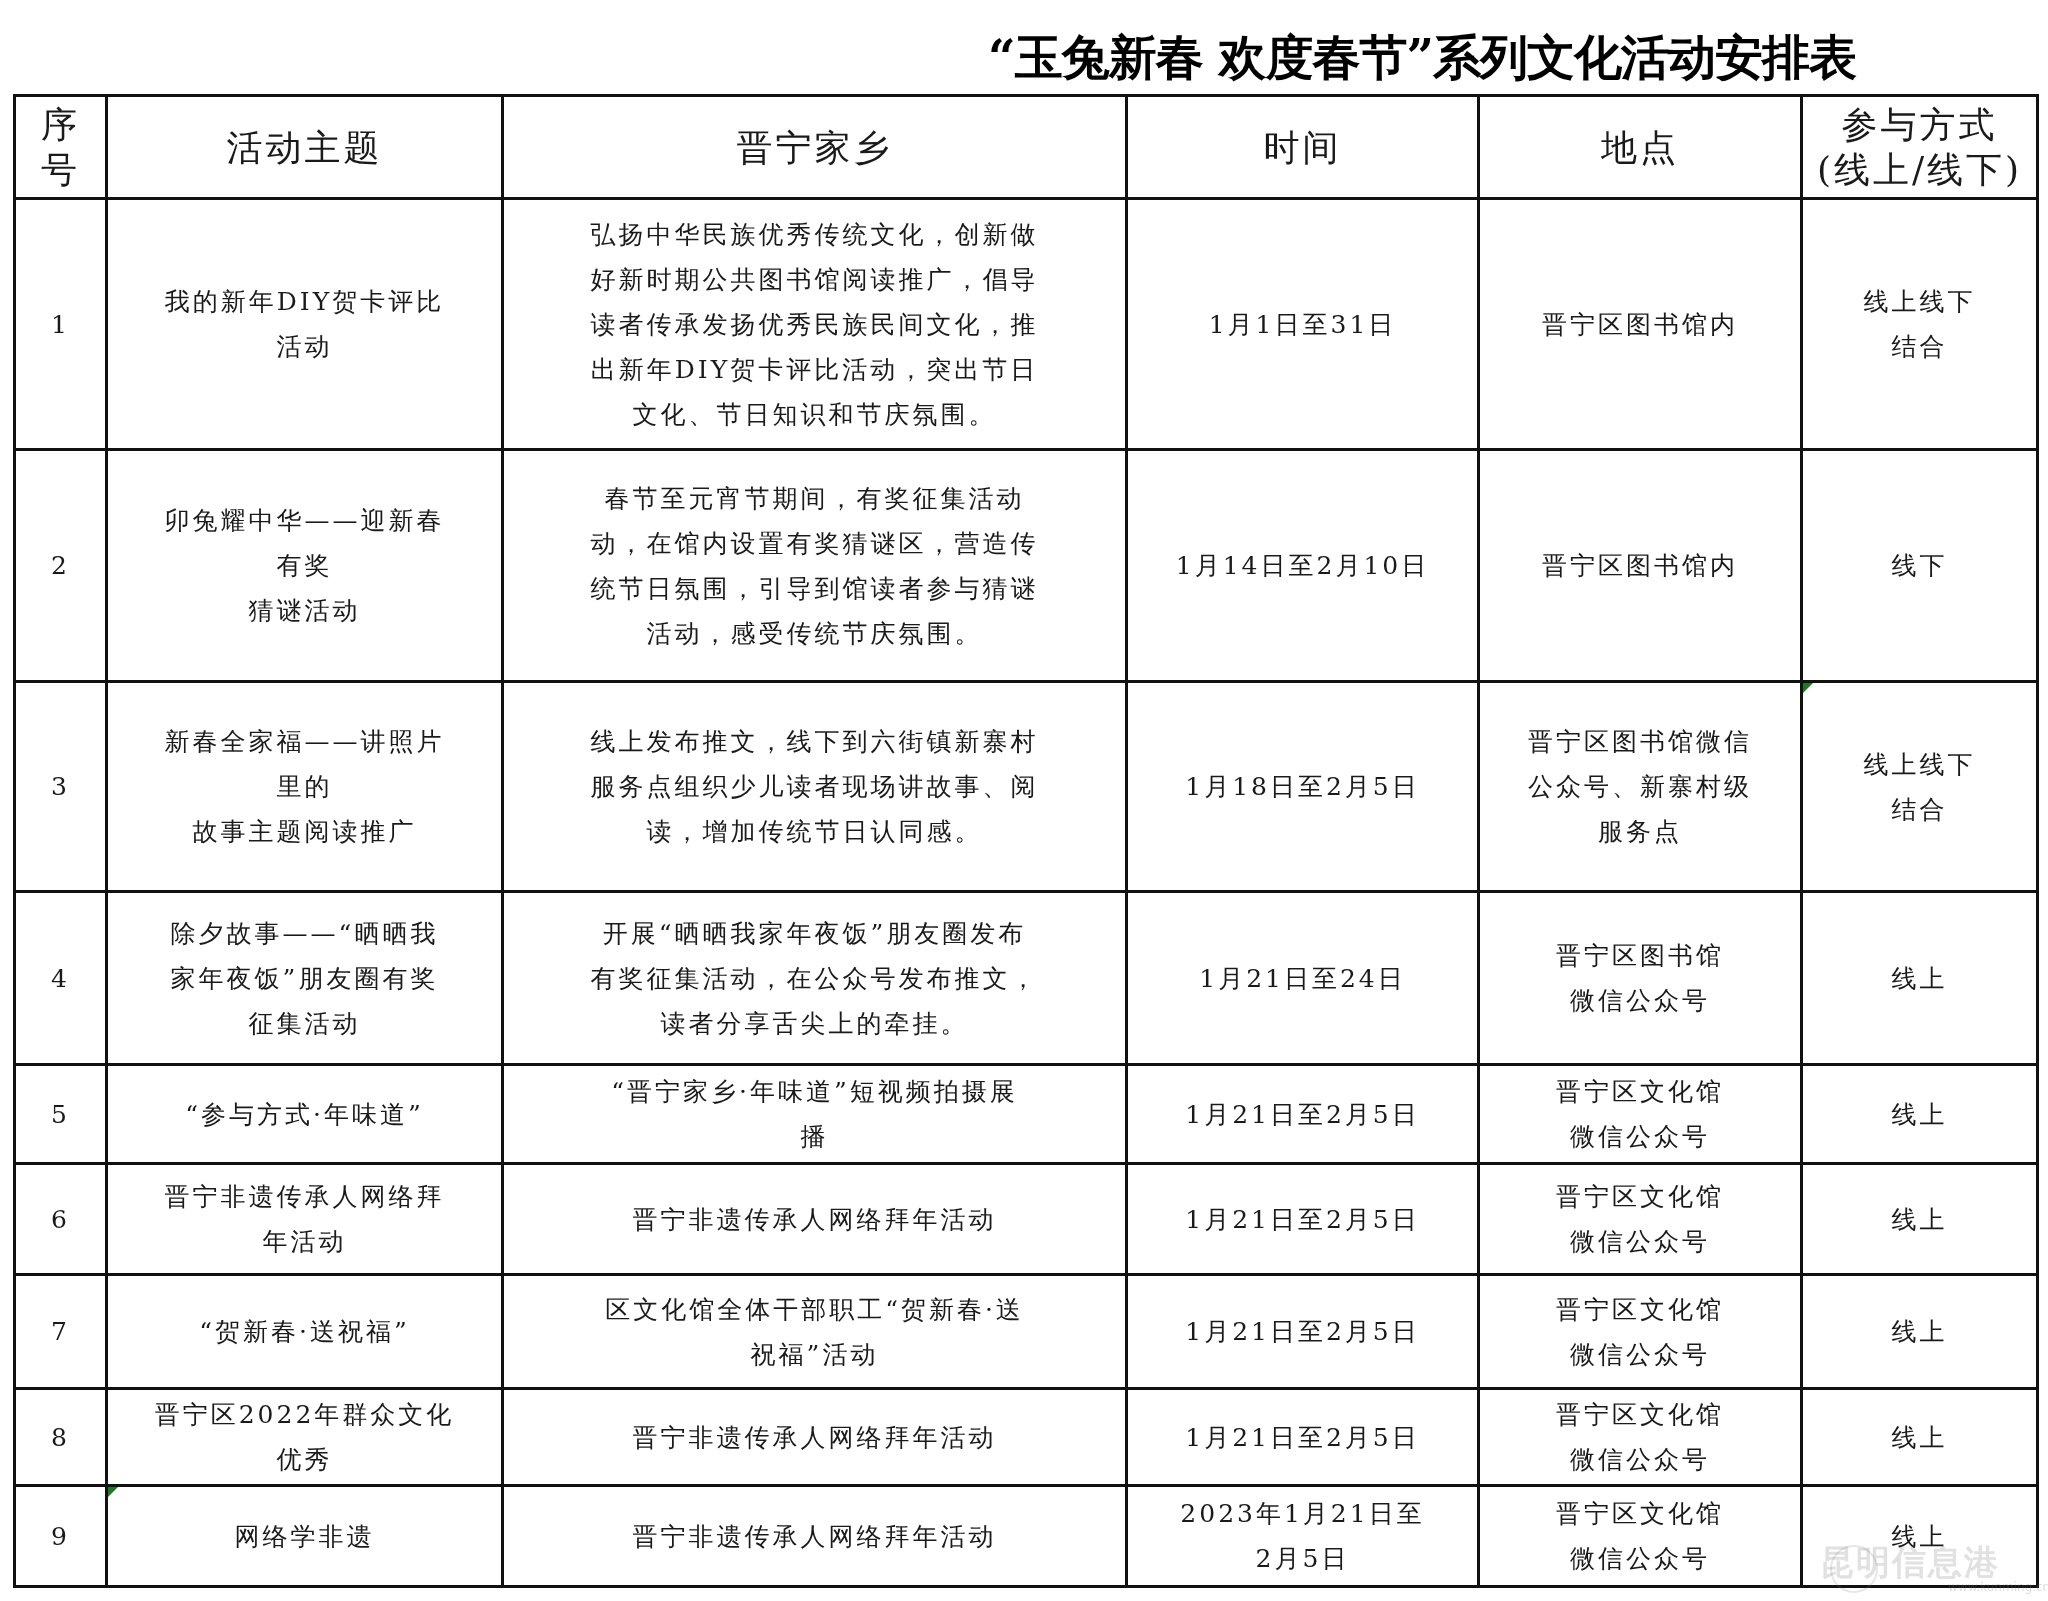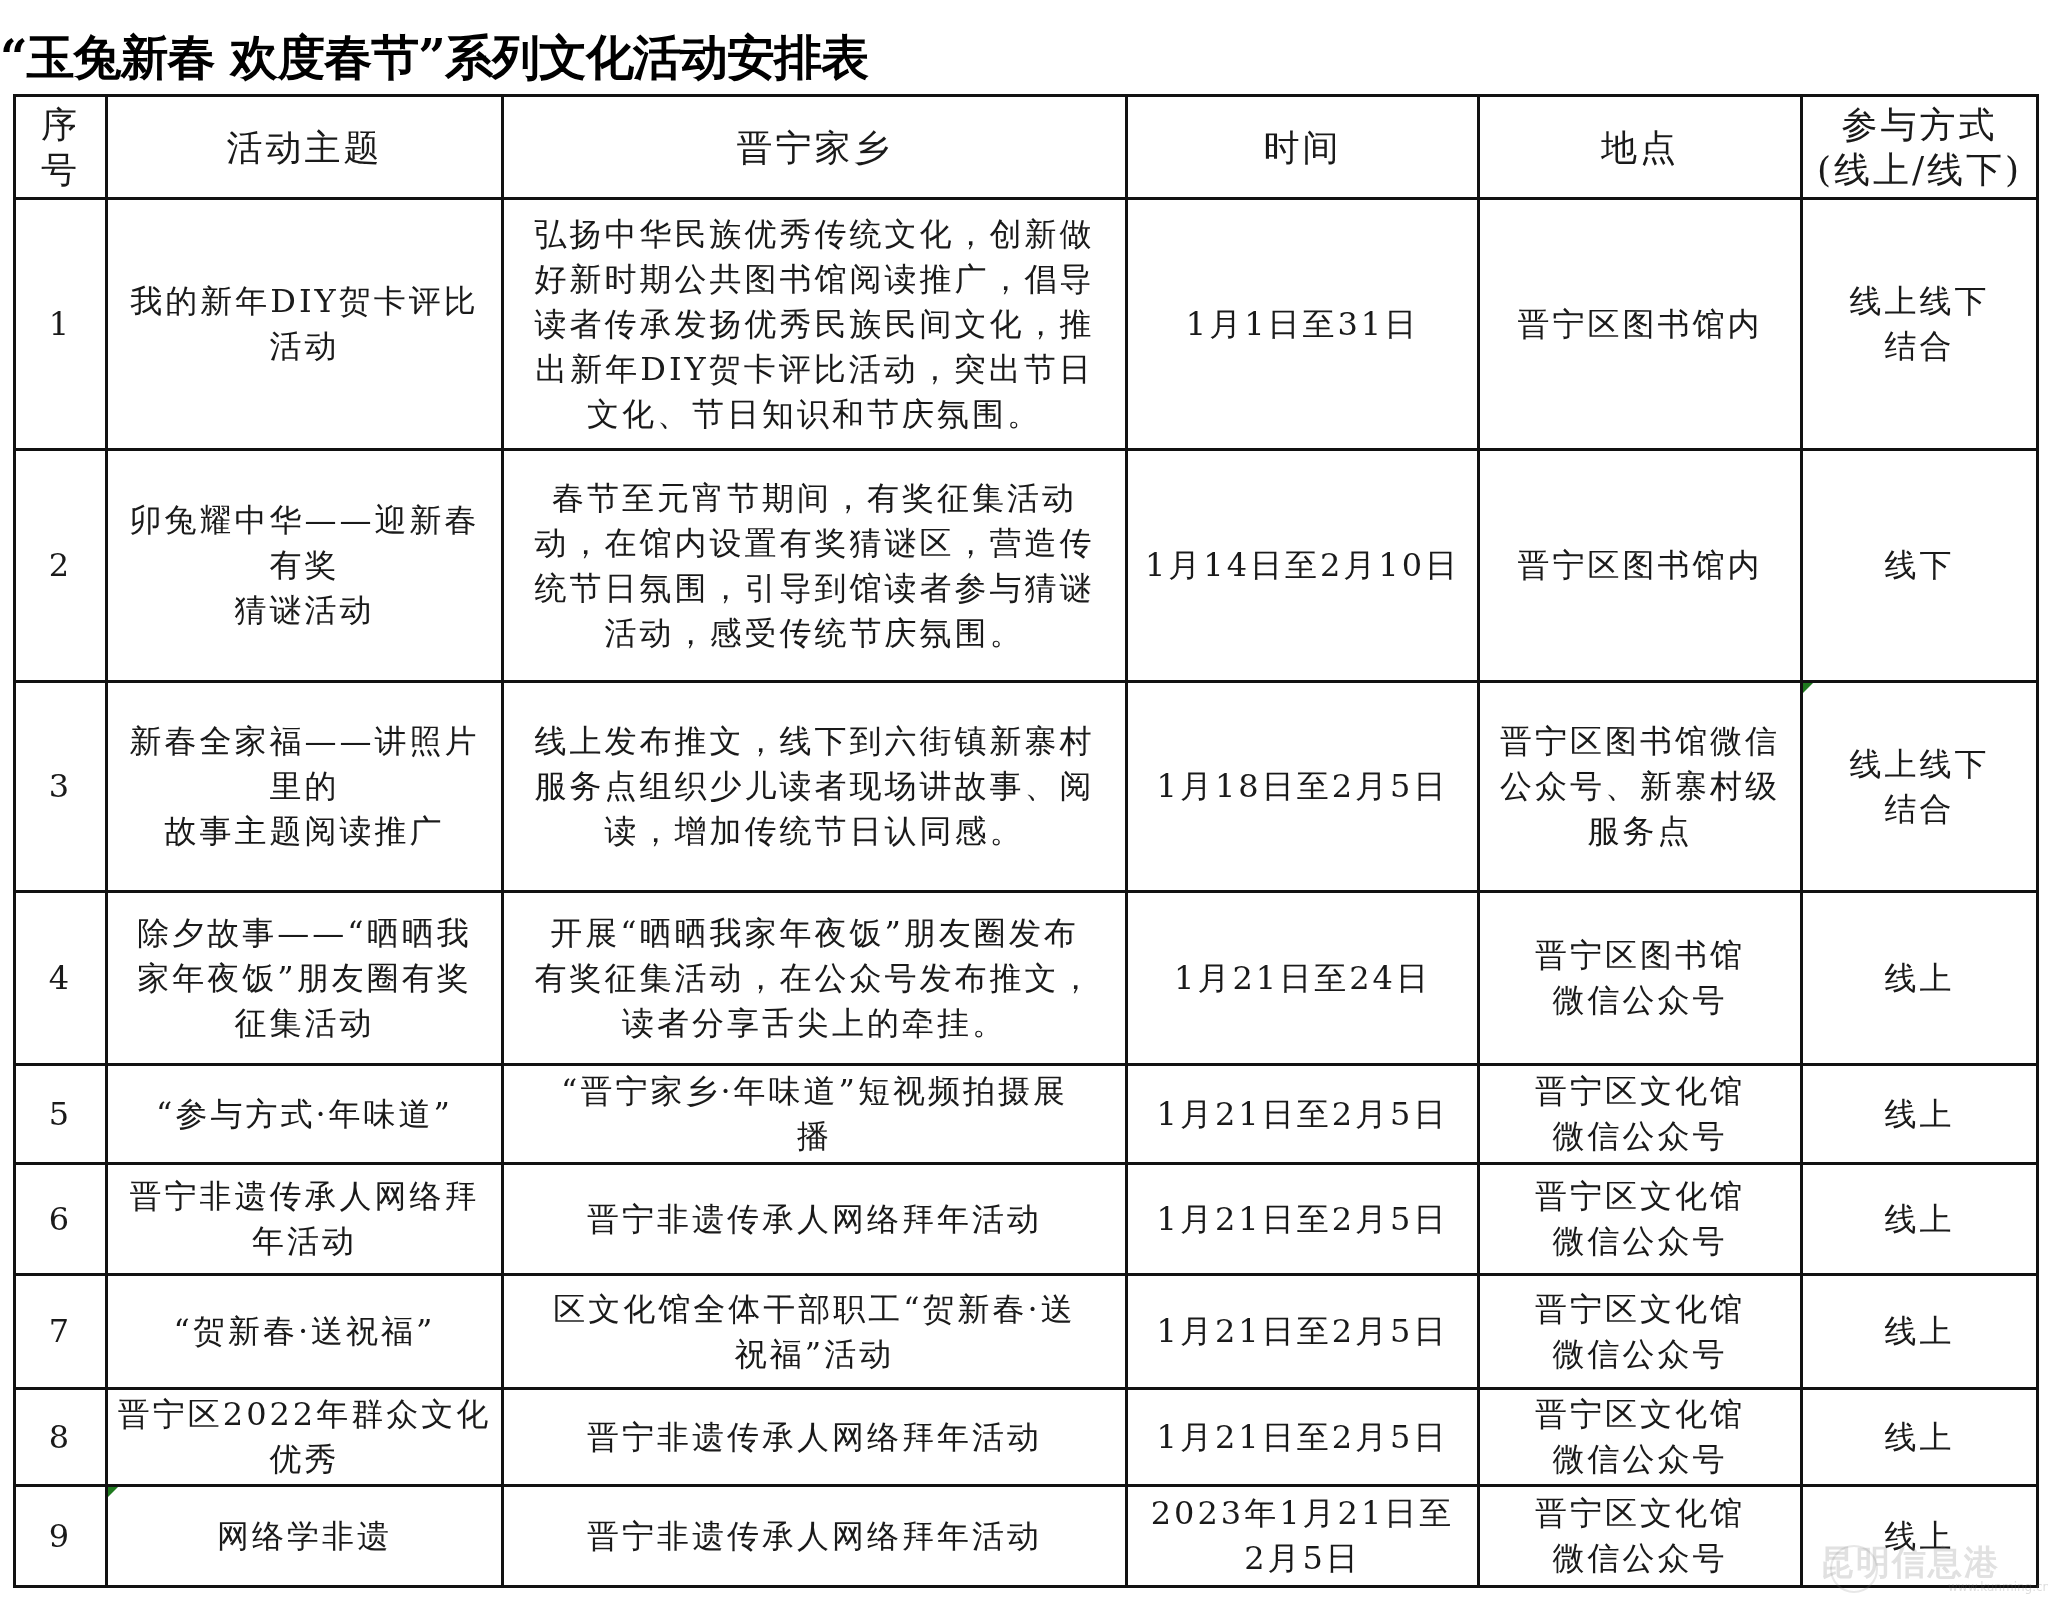--- a/index.html
+++ b/index.html
@@ -2,31 +2,31 @@
 <html><head>
 <meta charset="utf-8">
 <style>
   html, body { margin: 0; padding: 0; background: #ffffff; }
   body {
     width: 2048px; height: 1601px; position: relative; overflow: hidden;
     font-family: "DejaVu Serif", "Liberation Serif", serif; color: #111;
   }
   .title {
     position: absolute; left: 0; top: 26px; width: 1856px;
-    text-align: left; font-size: 48px; font-weight: bold; letter-spacing: -1px;
+    text-align: right; font-size: 48px; font-weight: bold; letter-spacing: -1px;
     font-family: "DejaVu Serif", serif; color: #000;
   }
   table.sched {
     position: absolute; left: 13px; top: 94px;
     border-collapse: collapse; table-layout: fixed;
     width: 2023px;
   }
   table.sched td, table.sched th {
     border: 3px solid #111; text-align: center; vertical-align: middle;
-    font-weight: normal; font-size: 32px; line-height: 45px;
+    font-weight: normal; font-size: 25px; line-height: 45px;
     padding: 0 8px; letter-spacing: 3px; white-space: pre-line;
     position: relative; color: #1a1a1a;
   }
   table.sched th { font-size: 36px; }
   .mark {
     position: absolute; left: 0; top: 0; width: 0; height: 0;
     border-top: 10px solid #1f7a1f; border-right: 10px solid transparent;
   }
   .watermark {
     position: absolute; left: 1820px; top: 1540px; font-size: 34px;

